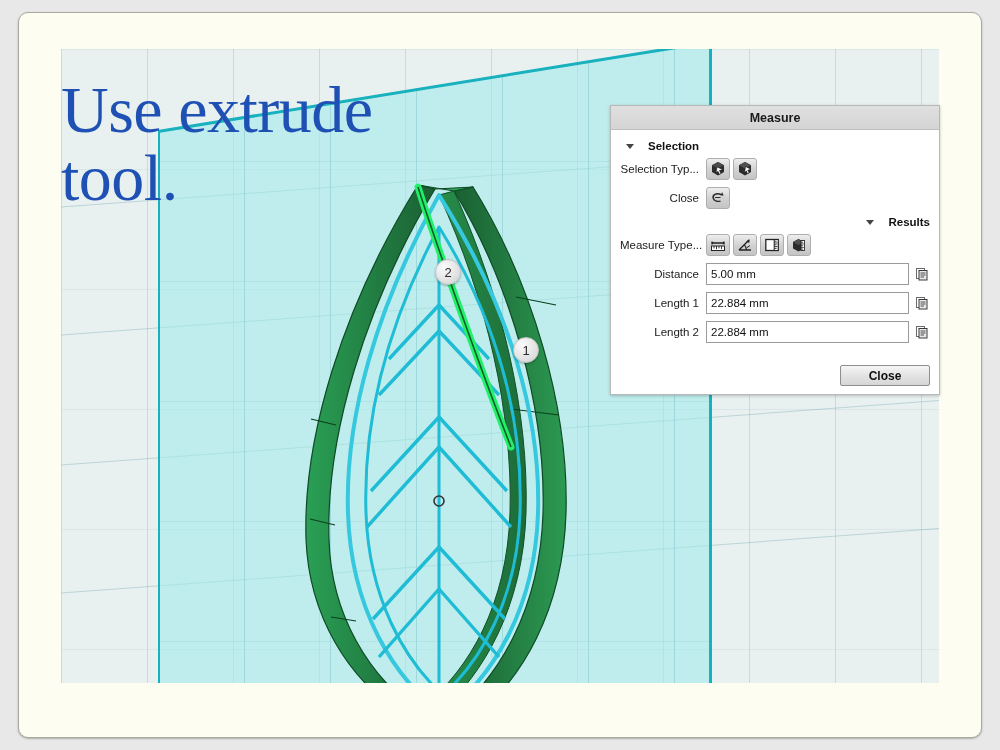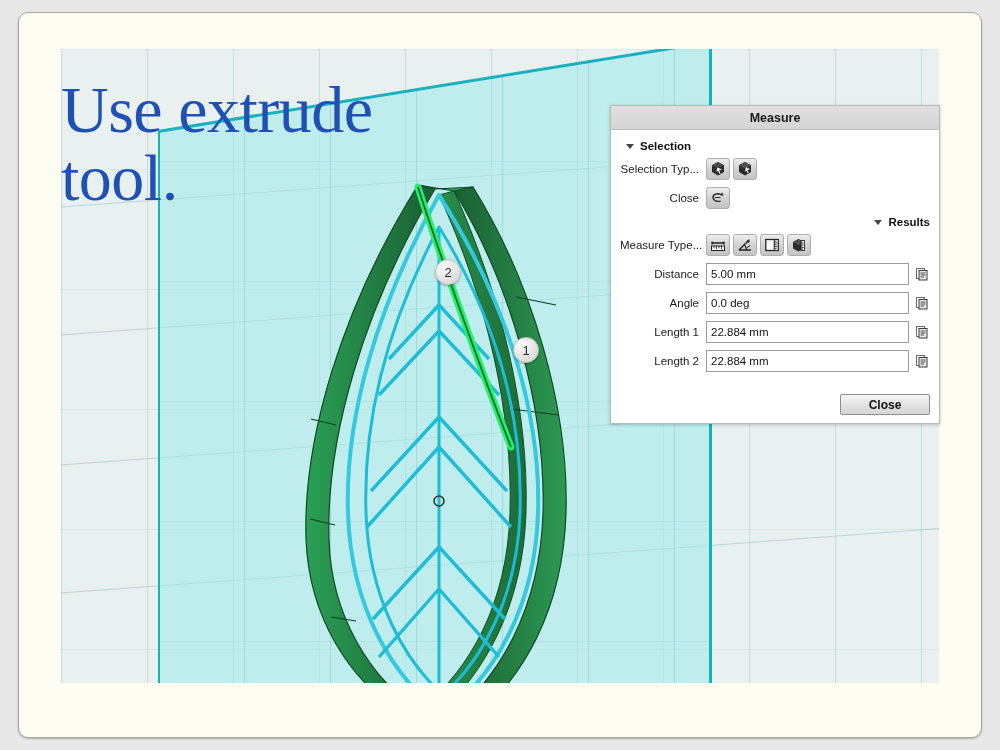--- a/index.html
+++ b/index.html
@@ -127,21 +127,21 @@
   #dialog-titlebar {
     height: 24px;
     background: linear-gradient(to bottom, #e0e0e0 0%, #d4d4d4 100%);
     border-bottom: 1px solid #c0c0c0;
     display: flex; align-items: center; justify-content: center;
     font-weight: bold; font-size: 12.5px; color: #1a1a1a;
   }
   #dialog-body { padding: 6px 9px 10px 9px; }
 
   .section-header {
-    display: flex; align-items: center; gap: 6px;
+    display: flex; align-items: center; gap: 14px;
     margin: 4px 0 6px 6px;
     font-weight: bold; font-size: 11.5px; color: #111;
   }
   .tri {
     width: 0; height: 0;
     border-left: 4.5px solid transparent;
     border-right: 4.5px solid transparent;
     border-top: 5.5px solid #444;
   }
 
@@ -376,31 +376,20 @@
         <input class="field" type="text" readonly="" value="5.00 mm" style="">
         <span class="copy-icon">
           <svg width="14" height="14" viewBox="0 0 14 14">
             <rect x="1.5" y="1.5" width="8" height="10" fill="#fff" stroke="#6a6a6a" stroke-width="1"></rect>
             <rect x="4" y="3.5" width="8" height="9.5" fill="#e9e9e9" stroke="#3a3a3a" stroke-width="1"></rect>
             <path d="M5.5 6 L10.5 6 M5.5 8 L10.5 8 M5.5 10 L9 10" stroke="#3a3a3a" stroke-width="0.9"></path>
           </svg>
         </span>
       </div>
 
-      <div class="row">
-        <div class="row-label">Angle</div>
-        <input class="field" type="text" readonly="" value="0.0 deg" style="">
-        <span class="copy-icon">
-          <svg width="14" height="14" viewBox="0 0 14 14">
-            <rect x="1.5" y="1.5" width="8" height="10" fill="#fff" stroke="#6a6a6a" stroke-width="1"></rect>
-            <rect x="4" y="3.5" width="8" height="9.5" fill="#e9e9e9" stroke="#3a3a3a" stroke-width="1"></rect>
-            <path d="M5.5 6 L10.5 6 M5.5 8 L10.5 8 M5.5 10 L9 10" stroke="#3a3a3a" stroke-width="0.9"></path>
-          </svg>
-        </span>
-      </div>
 
       <div class="row">
         <div class="row-label">Length 1</div>
         <input class="field" type="text" readonly="" value="22.884 mm" style="">
         <span class="copy-icon">
           <svg width="14" height="14" viewBox="0 0 14 14">
             <rect x="1.5" y="1.5" width="8" height="10" fill="#fff" stroke="#6a6a6a" stroke-width="1"></rect>
             <rect x="4" y="3.5" width="8" height="9.5" fill="#e9e9e9" stroke="#3a3a3a" stroke-width="1"></rect>
             <path d="M5.5 6 L10.5 6 M5.5 8 L10.5 8 M5.5 10 L9 10" stroke="#3a3a3a" stroke-width="0.9"></path>
           </svg>

